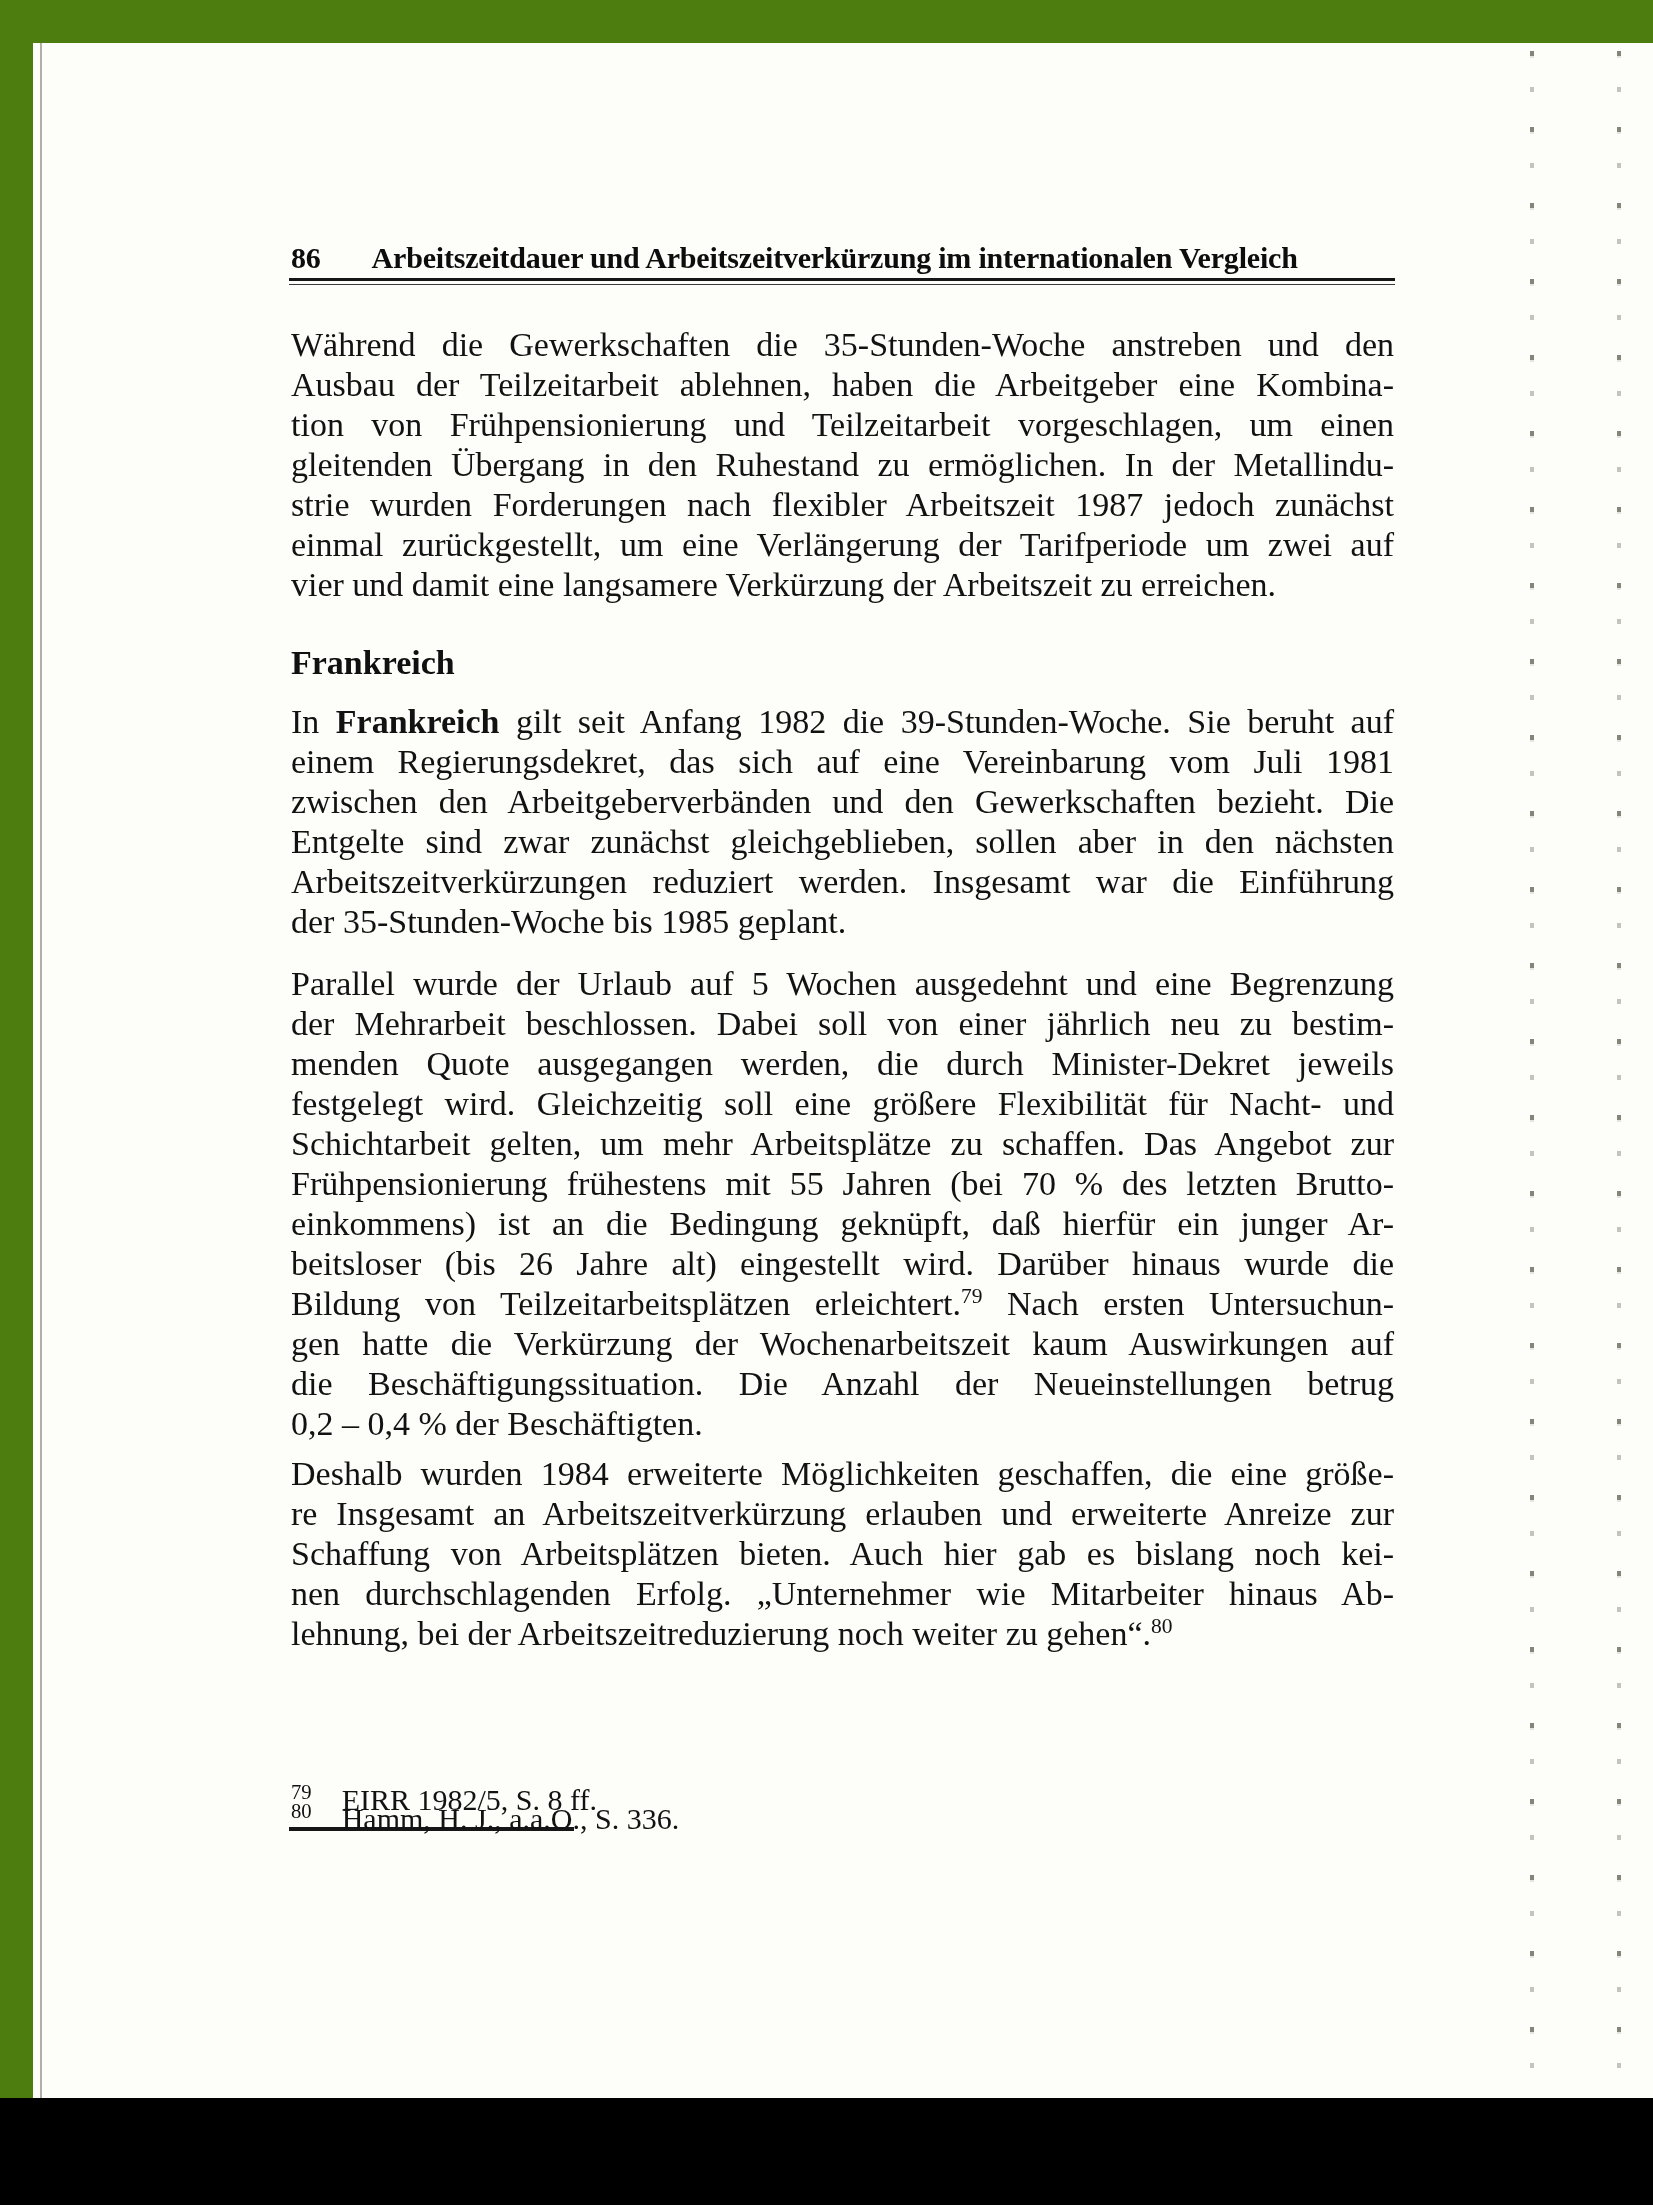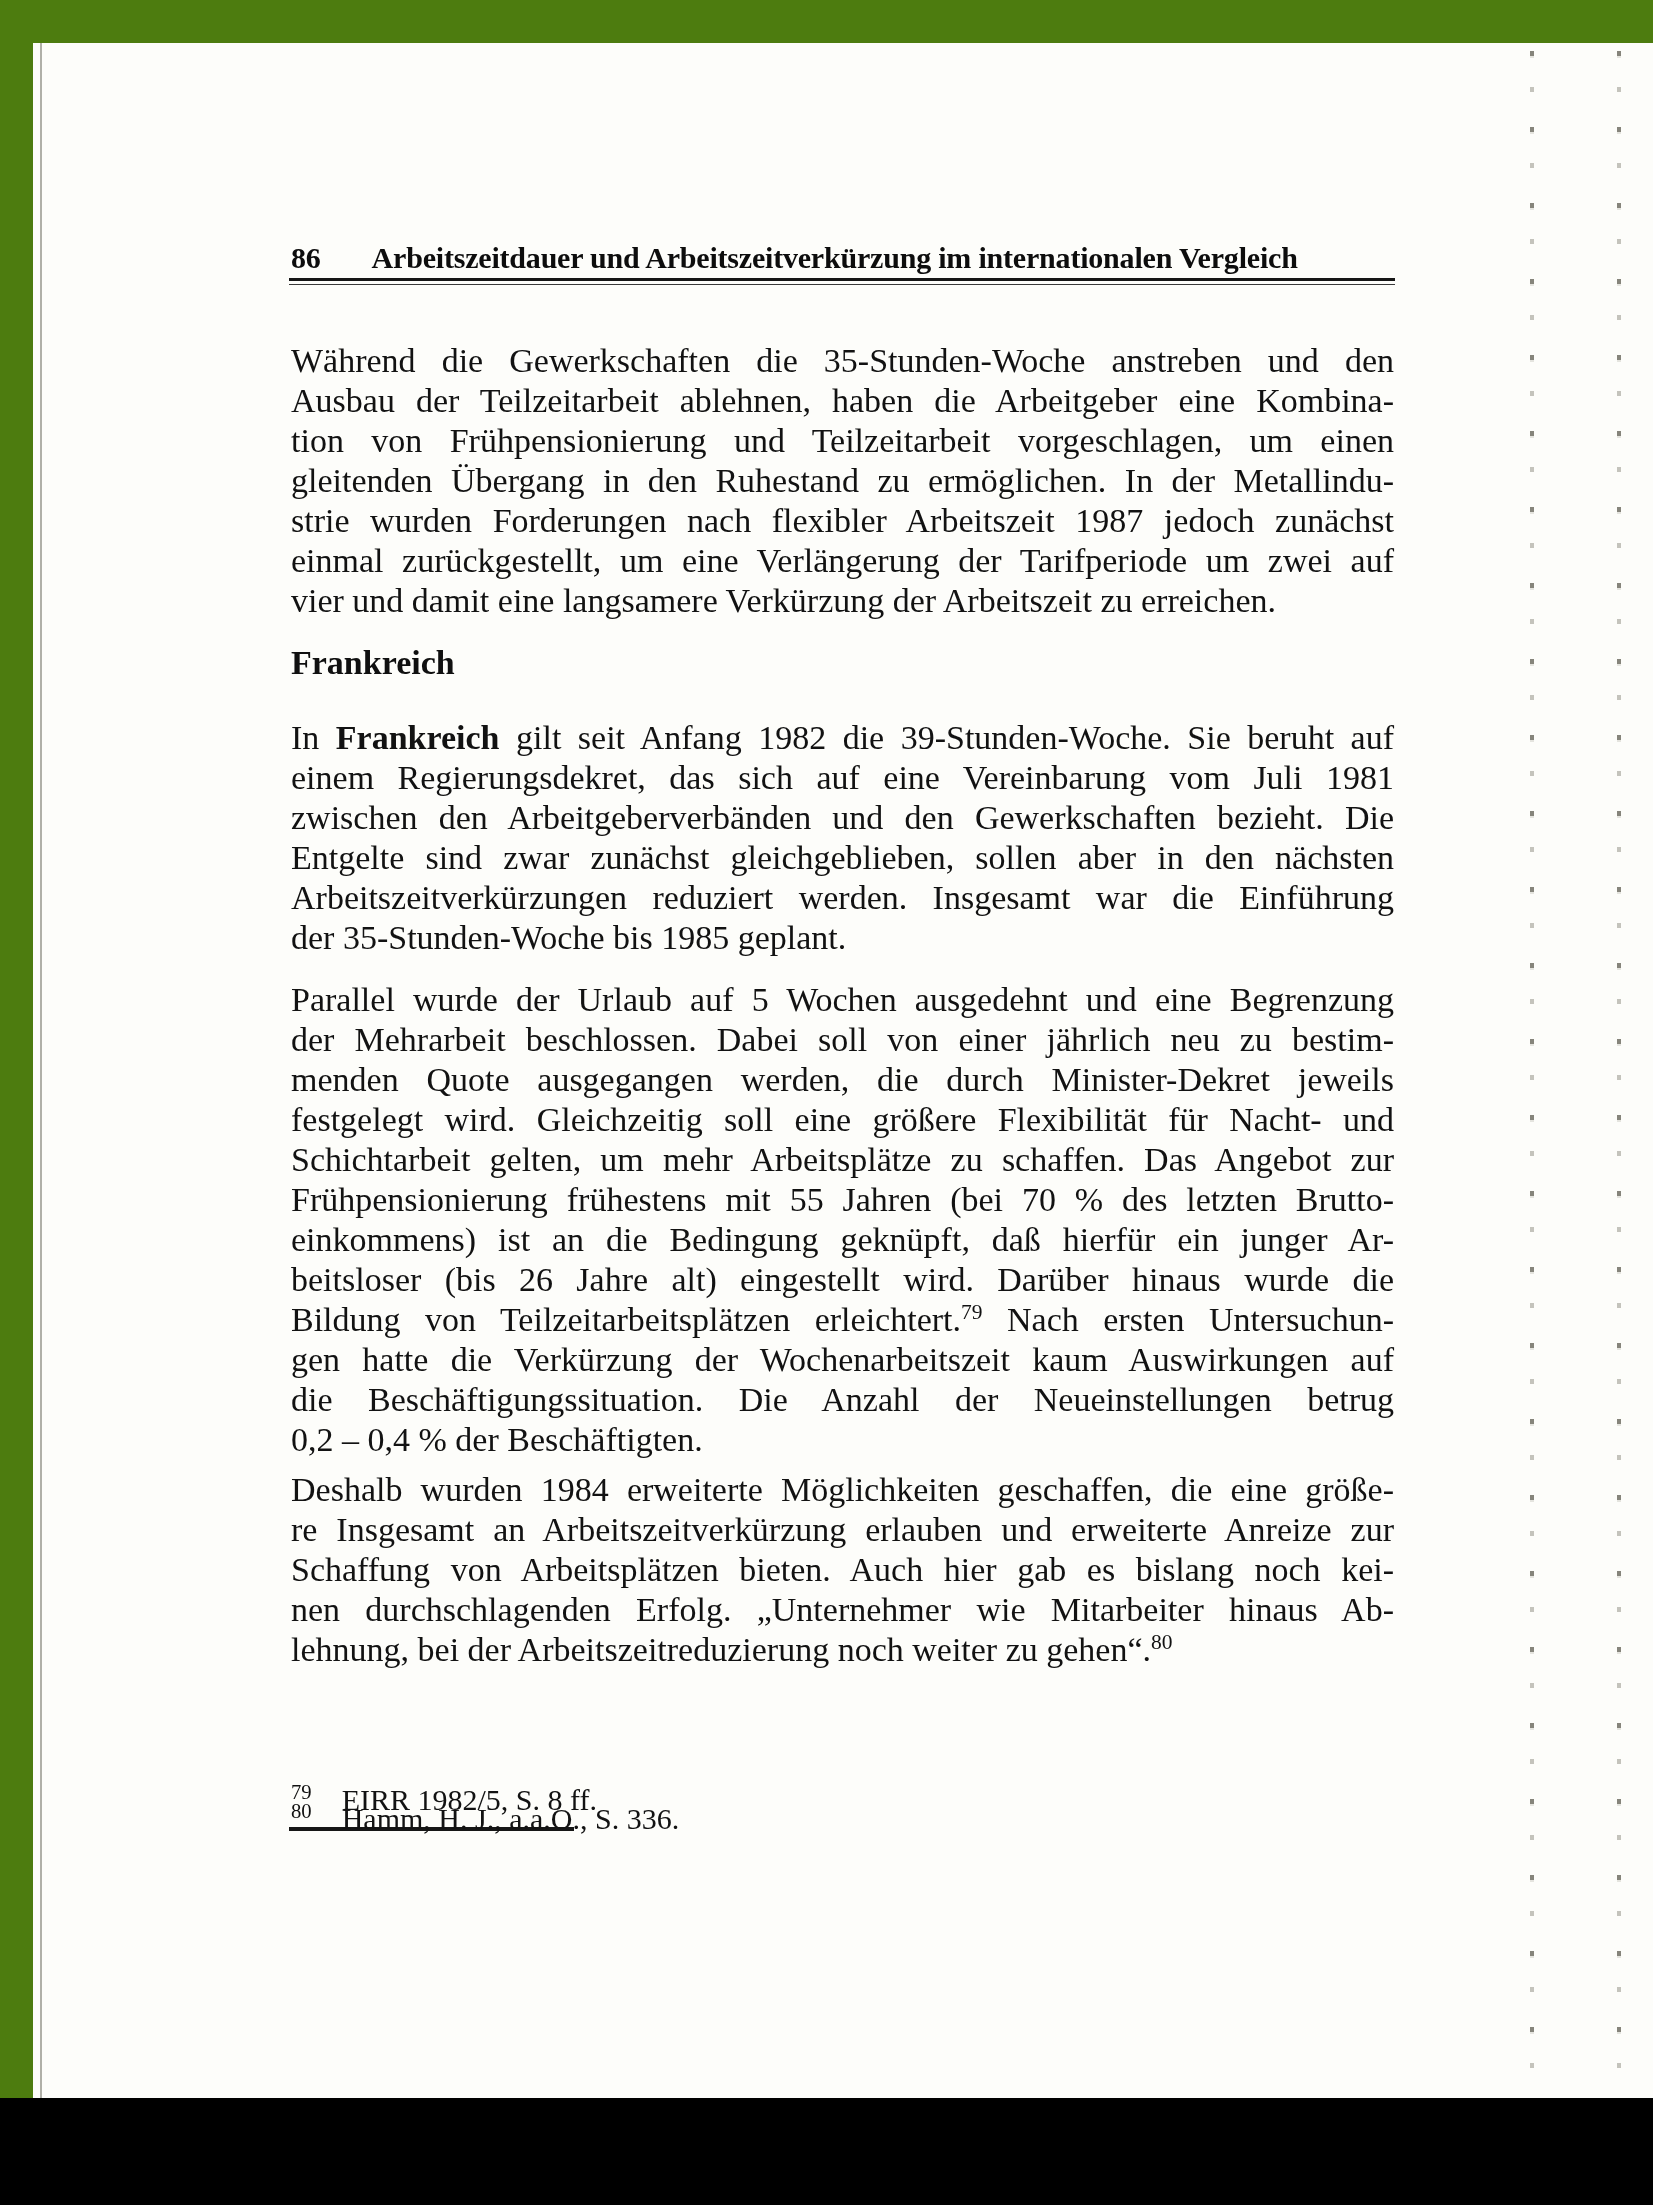--- a/index.html
+++ b/index.html
@@ -35,21 +35,21 @@
     font-size:30px; font-weight:bold; color:#0d0d0d;
     letter-spacing:-0.2px; white-space:nowrap;
   }
   .pagenum { display:inline-block; margin-right:51px; }
   .head-rule { position:absolute; left:289px; top:278px; width:1106px; }
   .head-rule .r1 { height:3.3px; background:#161616; }
   .head-rule .r2 { height:1.7px; background:#3a3a3a; margin-top:2.5px; }
 
   .para {
     position:absolute; left:291px; width:1103px;
-    font-size:34px; line-height:40px; color:#121212;margin-top:16px;
+    font-size:34px; line-height:40px; color:#121212;
   }
   .line { text-align:justify; text-align-last:justify; }
   .line.last { text-align-last:auto; }
   sup.bsup { font-size:21.5px; line-height:0; vertical-align:super; }
 
   .section-heading {
     position:absolute; left:291px; top:644px;
     font-size:34px; font-weight:bold; color:#101010;
   }
 

